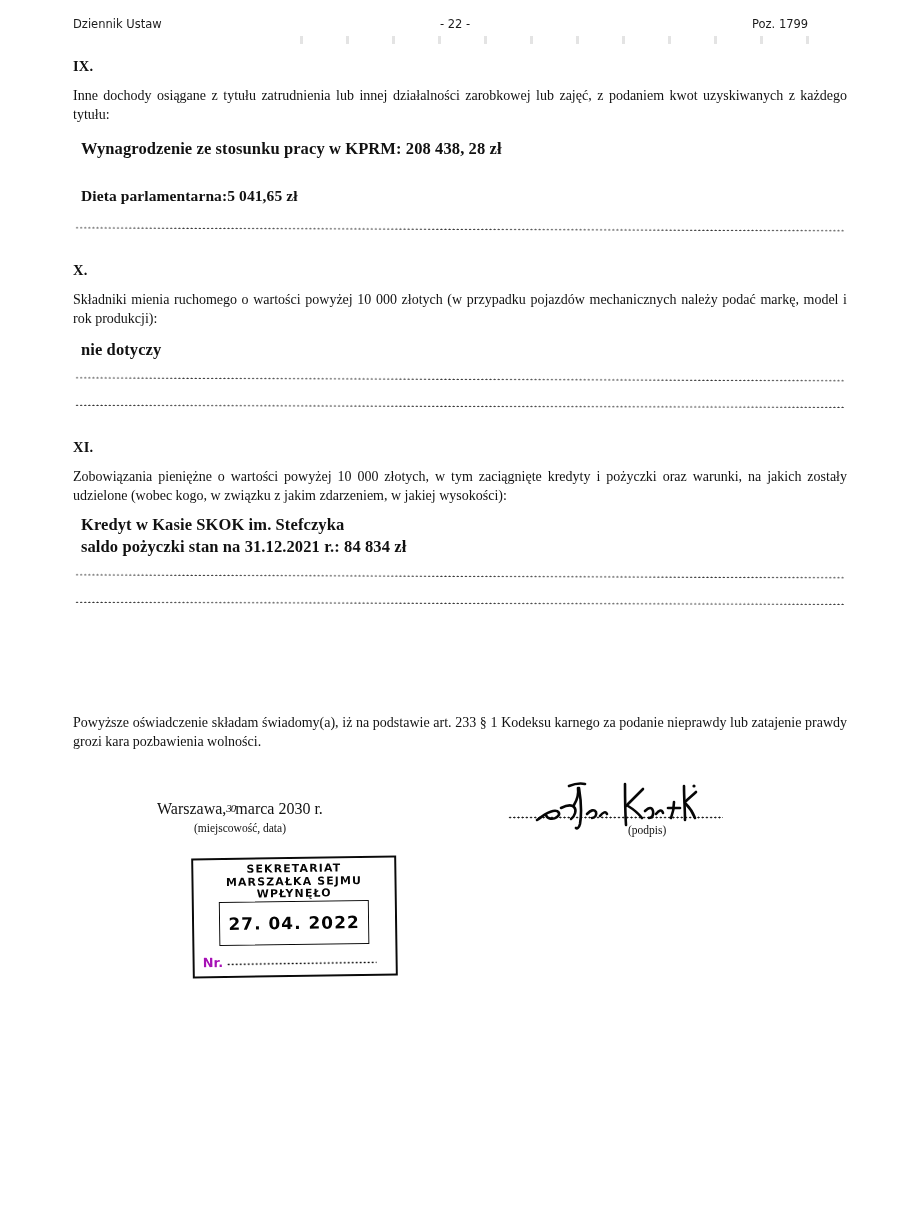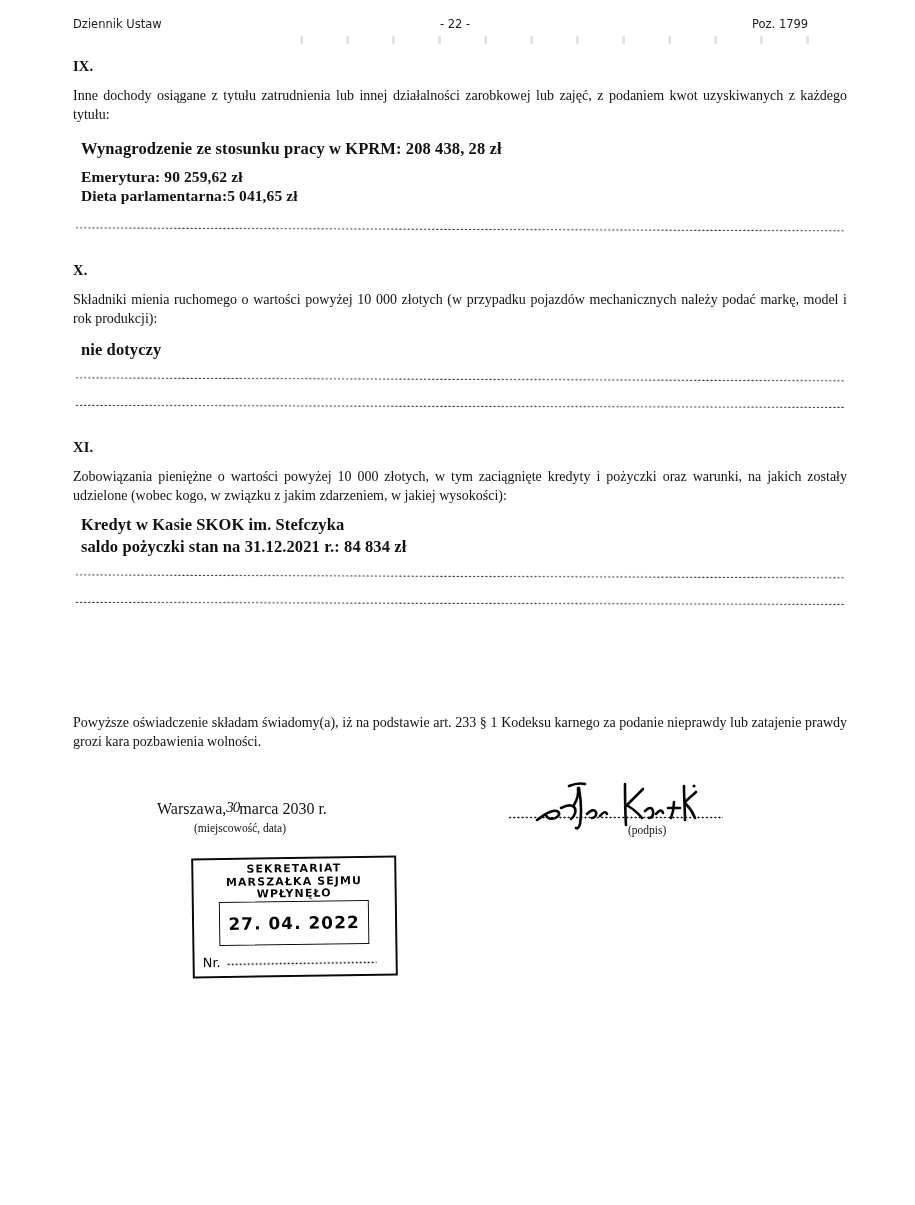--- a/index.html
+++ b/index.html
@@ -110,21 +110,21 @@
     position: absolute;
     left: 157px;
     top: 800px;
     font-family: "Liberation Serif", serif;
     font-size: 16px;
     white-space: nowrap;
   }
   .hand-day {
     font-family: "Liberation Serif", serif;
     font-style: italic;
-    font-size: 15px;
+    font-size: 11px;
     position: relative;
     top: -2px;
     letter-spacing: -1px;
   }
   .caption {
     position: absolute;
     font-family: "Liberation Serif", serif;
     font-size: 11.5px;
     white-space: nowrap;
   }
@@ -190,23 +190,23 @@
     font-weight: bold;
     font-size: 17px;
     letter-spacing: 1px;
     color: #0f0f0f;
   }
   .stamp-nr {
     position: absolute;
     left: 8px;
     bottom: 6px;
     font-family: "DejaVu Sans", sans-serif;
-    font-weight: normal;
+    font-weight: bold;
     font-size: 13px;
-    color: #000000;
+    color: #a21caf;
   }
   .stamp-nr-dots {
     position: absolute;
     left: 32px;
     bottom: 10px;
     width: 150px;
     height: 3px;
     background-image: radial-gradient(circle, #151515 0.85px, rgba(0,0,0,0) 1.2px);
     background-size: 4px 3px;
     background-repeat: repeat-x;
@@ -219,21 +219,20 @@
 <div id="page">
 
   <div class="hdr hdr-left">Dziennik Ustaw</div>
   <div class="hdr hdr-center">- 22 -</div>
   <div class="hdr hdr-right">Poz. 1799</div>
   <div class="hdr-smudge"></div>
 
   <div class="sec-num" style="top:58px">IX.</div>
   <div class="para" style="top:86px">Inne dochody osiągane z tytułu zatrudnienia lub innej działalności zarobkowej lub zajęć, z podaniem kwot uzyskiwanych z  każdego tytułu:</div>
   <div class="answer" style="top:138px">Wynagrodzenie ze stosunku pracy w KPRM: 208 438, 28 zł</div>
-  <div class="answer small" style="top:166px">Emerytura: 90 259,62 zł</div>
   <div class="answer small" style="top:185px">Dieta parlamentarna:5 041,65 zł</div>
   <div class="dots tilt-a" style="top:227px"></div>
 
   <div class="sec-num" style="top:262px">X.</div>
   <div class="para" style="top:290px">Składniki mienia ruchomego o wartości powyżej 10 000 złotych (w przypadku pojazdów mechanicznych należy podać markę, model i rok produkcji):</div>
   <div class="answer" style="top:339px">nie dotyczy</div>
   <div class="dots tilt-a" style="top:377px"></div>
   <div class="dots tilt-b" style="top:404px"></div>
 
   <div class="sec-num" style="top:439px">XI.</div>

